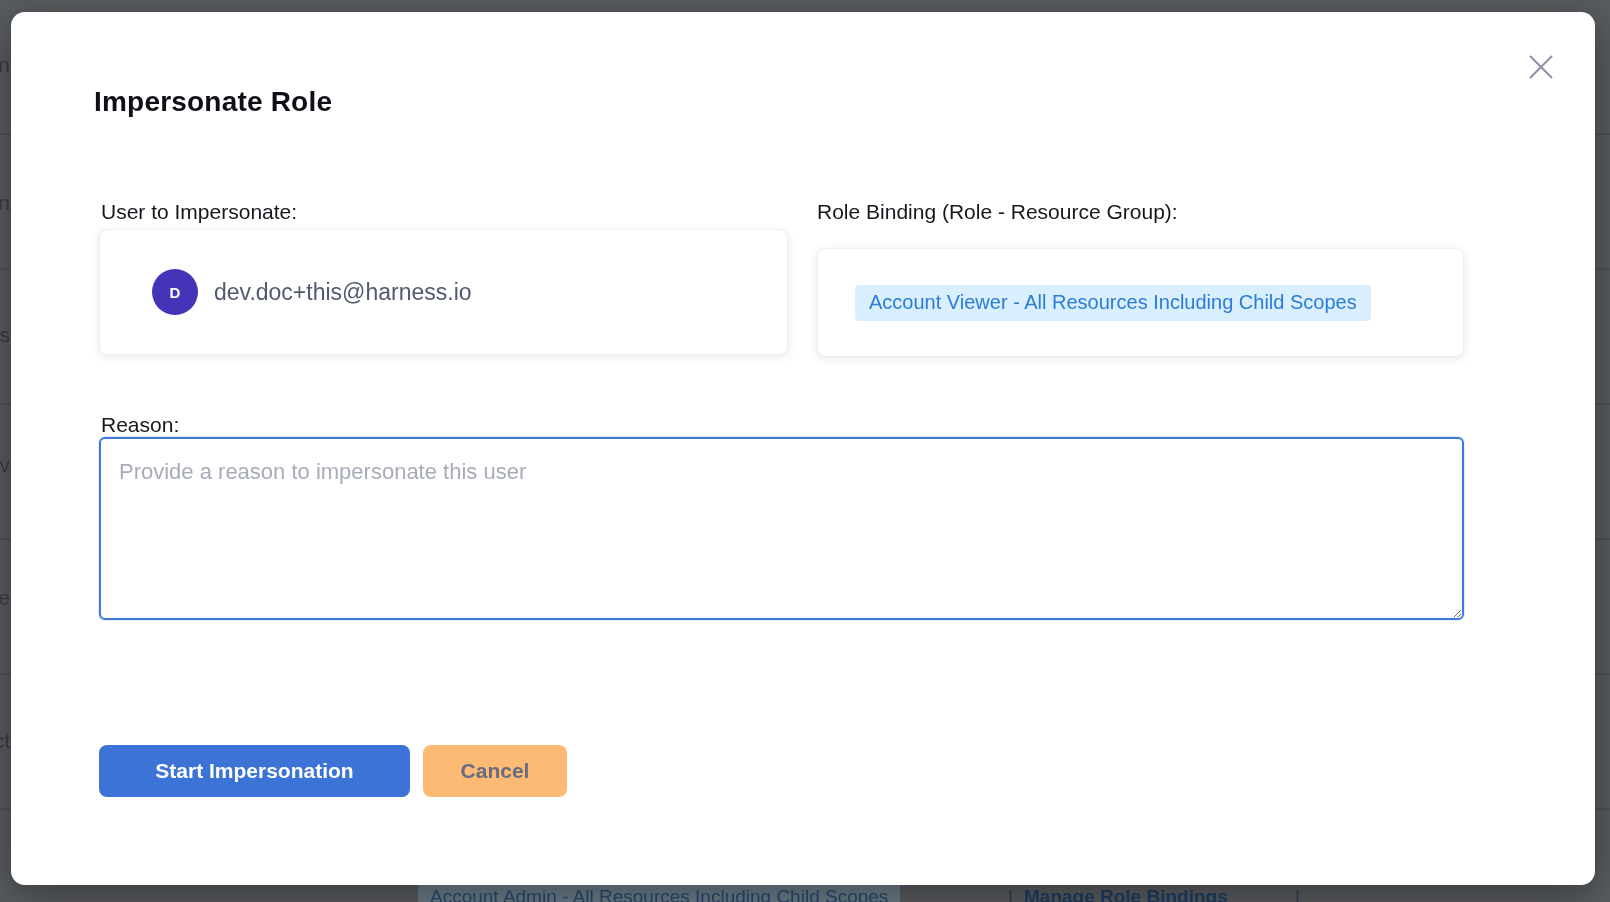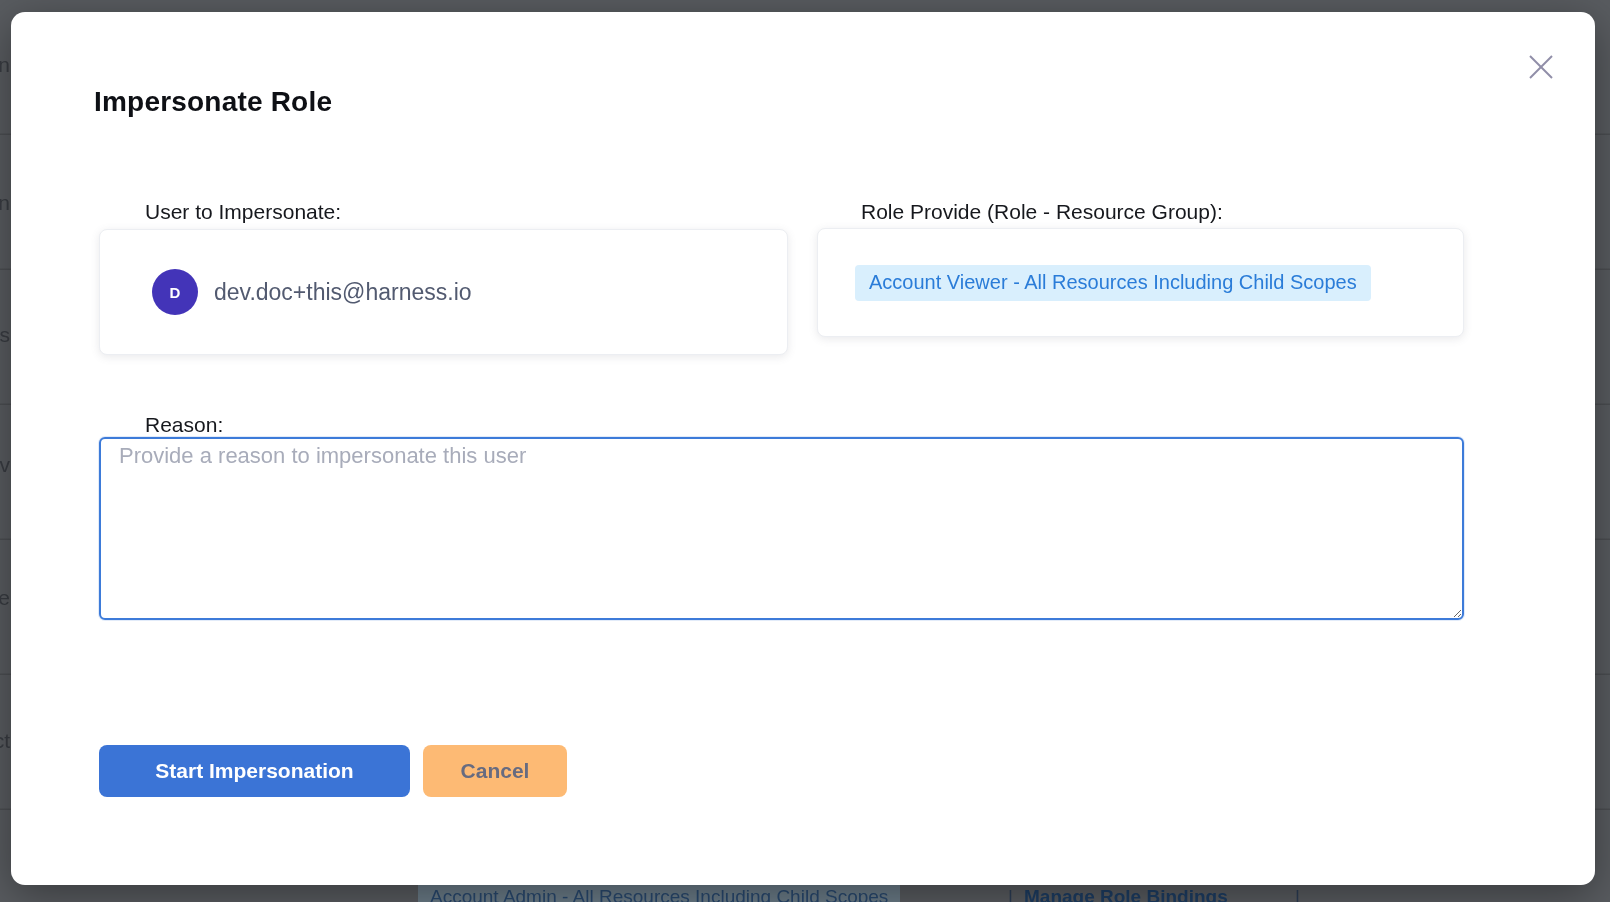--- a/index.html
+++ b/index.html
@@ -76,37 +76,36 @@
     left: 83px; top: 74px;
     font-size: 28px;
     font-weight: 700;
     color: #0e1015;
     letter-spacing: 0.2px;
   }
   .field-label {
     position: absolute;
     font-size: 21px;
     color: #16181d;
-    margin-left: 44px;
   }
   .label-user { left: 90px; top: 188px; }
   .label-role { left: 806px; top: 188px; }
   .label-reason { left: 90px; top: 401px; }
 
   .card {
     position: absolute;
     background: #ffffff;
     border: 1px solid #eceef2;
     border-radius: 8px;
     box-shadow: 0 2px 8px rgba(96, 97, 112, 0.14);
     display: flex;
     align-items: center;
   }
   .user-card { left: 88px; top: 217px; width: 689px; height: 126px; padding-left: 52px; }
-  .role-card { left: 806px; top: 216px; width: 647px; height: 109px; padding-left: 37px; }
+  .role-card { left: 806px; top: 236px; width: 647px; height: 109px; padding-left: 37px; }
 
   .avatar {
     width: 46px; height: 46px;
     border-radius: 50%;
     background: #4334b8;
     color: #ffffff;
     font-size: 15px;
     font-weight: 700;
     display: flex; align-items: center; justify-content: center;
     flex: 0 0 auto;
@@ -125,21 +124,21 @@
     white-space: nowrap;
   }
 
   .reason-textarea {
     position: absolute;
     left: 88px; top: 425px;
     width: 1365px; height: 183px;
     border: 2px solid #3d7bd9;
     border-radius: 6px;
     box-shadow: 0 0 0 1px rgba(61,123,217,0.15);
-    padding: 4px 18px;
+    padding: 20px 18px;
     font-family: "Liberation Sans", sans-serif;
     font-size: 22px;
     color: #22252e;
     resize: both;
     outline: none;
   }
   .reason-textarea::placeholder { color: #a8acba; opacity: 1; }
 
   .btn-row { position: absolute; left: 88px; top: 733px; display: flex; gap: 13px; }
   .btn {
@@ -184,21 +183,21 @@
   </button>
 
   <h1 class="modal-title">Impersonate Role</h1>
 
   <div class="field-label label-user">User to Impersonate:</div>
   <div class="card user-card">
     <div class="avatar">D</div>
     <div class="user-email">dev.doc+this@harness.io</div>
   </div>
 
-  <div class="field-label label-role">Role Provide (Role - Resource Group):</div>
+  <div class="field-label label-role">Role Binding (Role - Resource Group):</div>
   <div class="card role-card">
     <span class="role-badge">Account Viewer - All Resources Including Child Scopes</span>
   </div>
 
   <div class="field-label label-reason">Reason:</div>
   <textarea class="reason-textarea" placeholder="Provide a reason to impersonate this user" style=""></textarea>
 
   <div class="btn-row">
     <button class="btn btn-primary">Start Impersonation</button>
     <button class="btn btn-secondary">Cancel</button>

